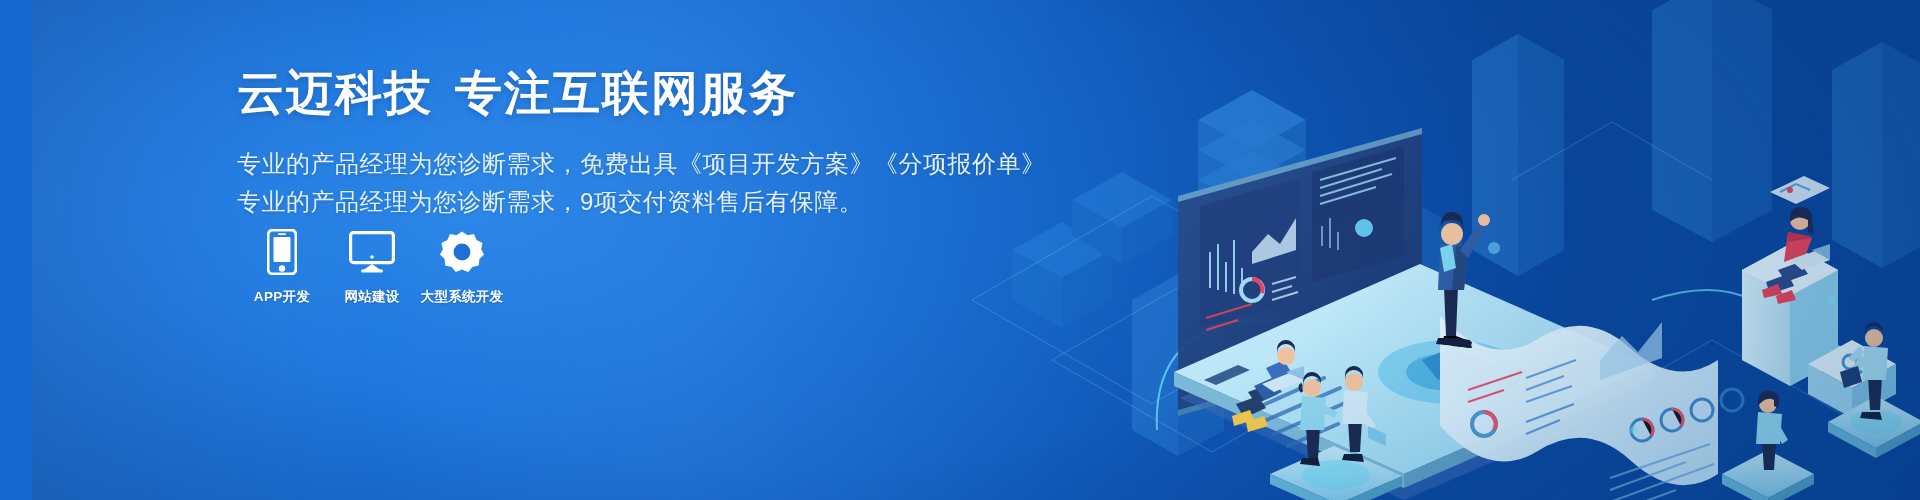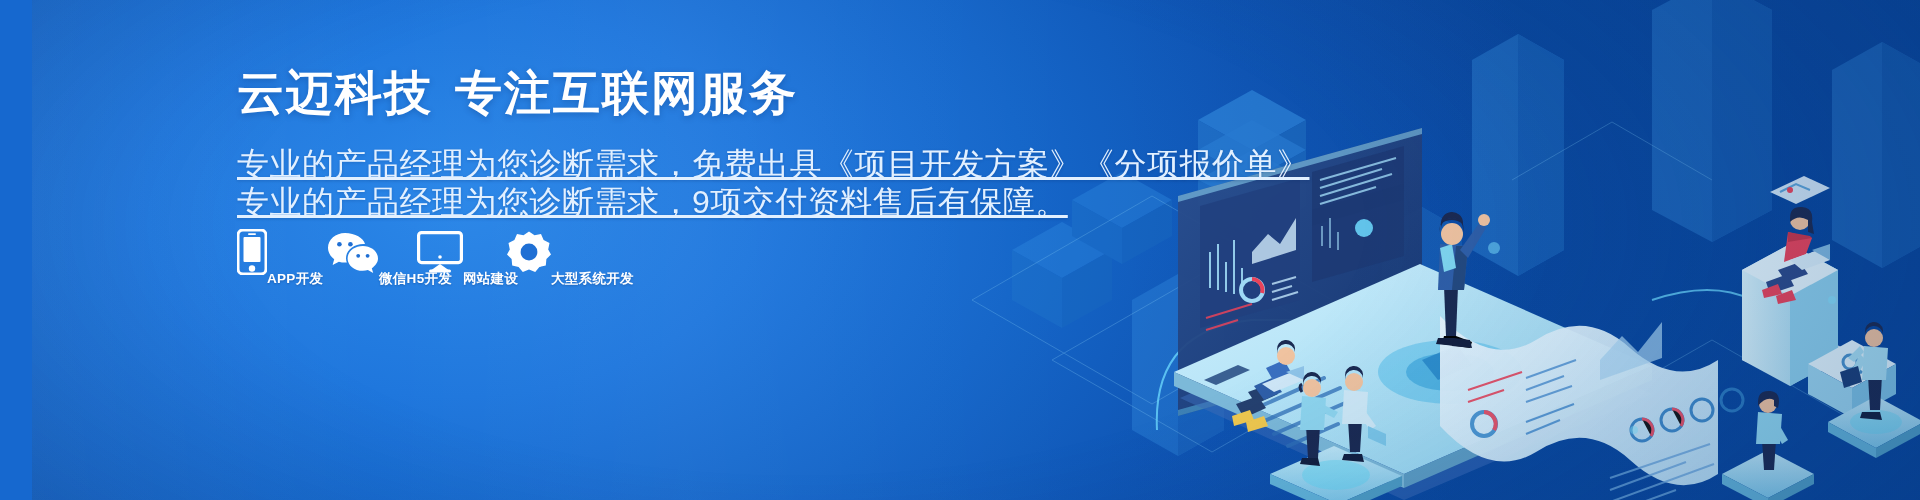--- a/index.html
+++ b/index.html
@@ -33,30 +33,29 @@
 
   
   .copy{position:absolute;left:205px;top:66px;width:700px;}
   .headline{
     color:#ffffff;font-size:47px;font-weight:bold;letter-spacing:2px;
     line-height:1.15;margin:0 0 26px 0;white-space:nowrap;
     text-shadow:0 2px 6px rgba(3,40,100,.28);
   }
   .headline .gap{display:inline-block;width:22px;}
   .sub{
-    color:#e2f0ff;font-size:32px;line-height:36px;letter-spacing:.5px;
+    color:#e2f0ff;font-size:24px;line-height:36px;letter-spacing:.5px;
     margin:0;white-space:nowrap;font-weight:normal;
     text-shadow:0 1px 3px rgba(3,40,100,.22);
-    text-decoration:underline;
   }
   .sub + .sub{margin-top:2px;}
 
   
   .services{position:absolute;left:205px;top:228px;display:flex;align-items:flex-start;}
-  .svc{width:90px;display:flex;flex-direction:row;align-items:flex-end;cursor:pointer;}
+  .svc{width:90px;display:flex;flex-direction:column;align-items:center;cursor:pointer;}
   .svc-ico{height:48px;display:flex;align-items:center;justify-content:center;margin-bottom:12px;}
   .svc-ico svg{display:block;}
   .svc-label{
     color:#ffffff;font-size:13.5px;font-weight:bold;white-space:nowrap;letter-spacing:.3px;
     text-shadow:0 1px 2px rgba(3,40,100,.3);
   }
 
   
   .art{position:absolute;right:0;top:0;width:1000px;height:500px;}
   .art svg{display:block;width:1000px;height:500px;}
@@ -405,36 +404,20 @@
           <rect x="1" y="1" width="28" height="44" rx="5" ry="5" fill="none" stroke="#ffffff" stroke-width="3"></rect>
           <rect x="6.5" y="8" width="17" height="25" rx="1" fill="#ffffff"></rect>
           <circle cx="15" cy="39.5" r="3.2" fill="#ffffff"></circle>
           <rect x="11" y="4.2" width="8" height="1.8" rx=".9" fill="#ffffff"></rect>
         </svg>
       </span>
       <span class="svc-label">APP开发</span>
     </div>
 
 
-    <div class="svc">
-      <span class="svc-ico">
-        <svg width="52" height="42" viewBox="0 0 52 42">
-          <path d="M18 2 C8.6 2 1 8.6 1 16.8 c0 4.6 2.4 8.7 6.2 11.4 L5.6 34 l6.3-3.3 c1.9 .6 4 .9 6.1 .9
-                   c.6 0 1.2 0 1.8-.1 c-.5-1.4-.8-2.8-.8-4.3 c0-7.9 7.7-14.3 17.2-14.3 c.6 0 1.2 0 1.8 .1
-                   C36.5 7.2 28.2 2 18 2 Z" fill="#ffffff"></path>
-          <circle cx="12.4" cy="13.2" r="2.3" fill="#1f6fd4"></circle>
-          <circle cx="23.4" cy="13.2" r="2.3" fill="#1f6fd4"></circle>
-          <path d="M51 27.4 C51 20.5 44.2 15 35.8 15 C27.4 15 20.6 20.5 20.6 27.4 c0 6.9 6.8 12.4 15.2 12.4
-                   c1.8 0 3.5-.2 5.1-.7 l5.3 2.8 l-1.4-4.7 C48 34.9 51 31.4 51 27.4 Z" fill="#ffffff"></path>
-          <circle cx="31.2" cy="24.8" r="1.9" fill="#1f6fd4"></circle>
-          <circle cx="40.6" cy="24.8" r="1.9" fill="#1f6fd4"></circle>
-        </svg>
-      </span>
-      <span class="svc-label">微信H5开发</span>
-    </div>
 
     <div class="svc">
       <span class="svc-ico">
         <svg width="46" height="42" viewBox="0 0 46 42">
           <rect x="1.6" y="1.6" width="42.8" height="30" rx="3" fill="none" stroke="#ffffff" stroke-width="3.2"></rect>
           <circle cx="23" cy="26" r="1.8" fill="#ffffff"></circle>
           <path d="M13 40 L23 33 L33 40 Z" fill="#ffffff"></path>
           <rect x="12" y="38.6" width="22" height="3" rx="1.5" fill="#ffffff"></rect>
         </svg>
       </span>

